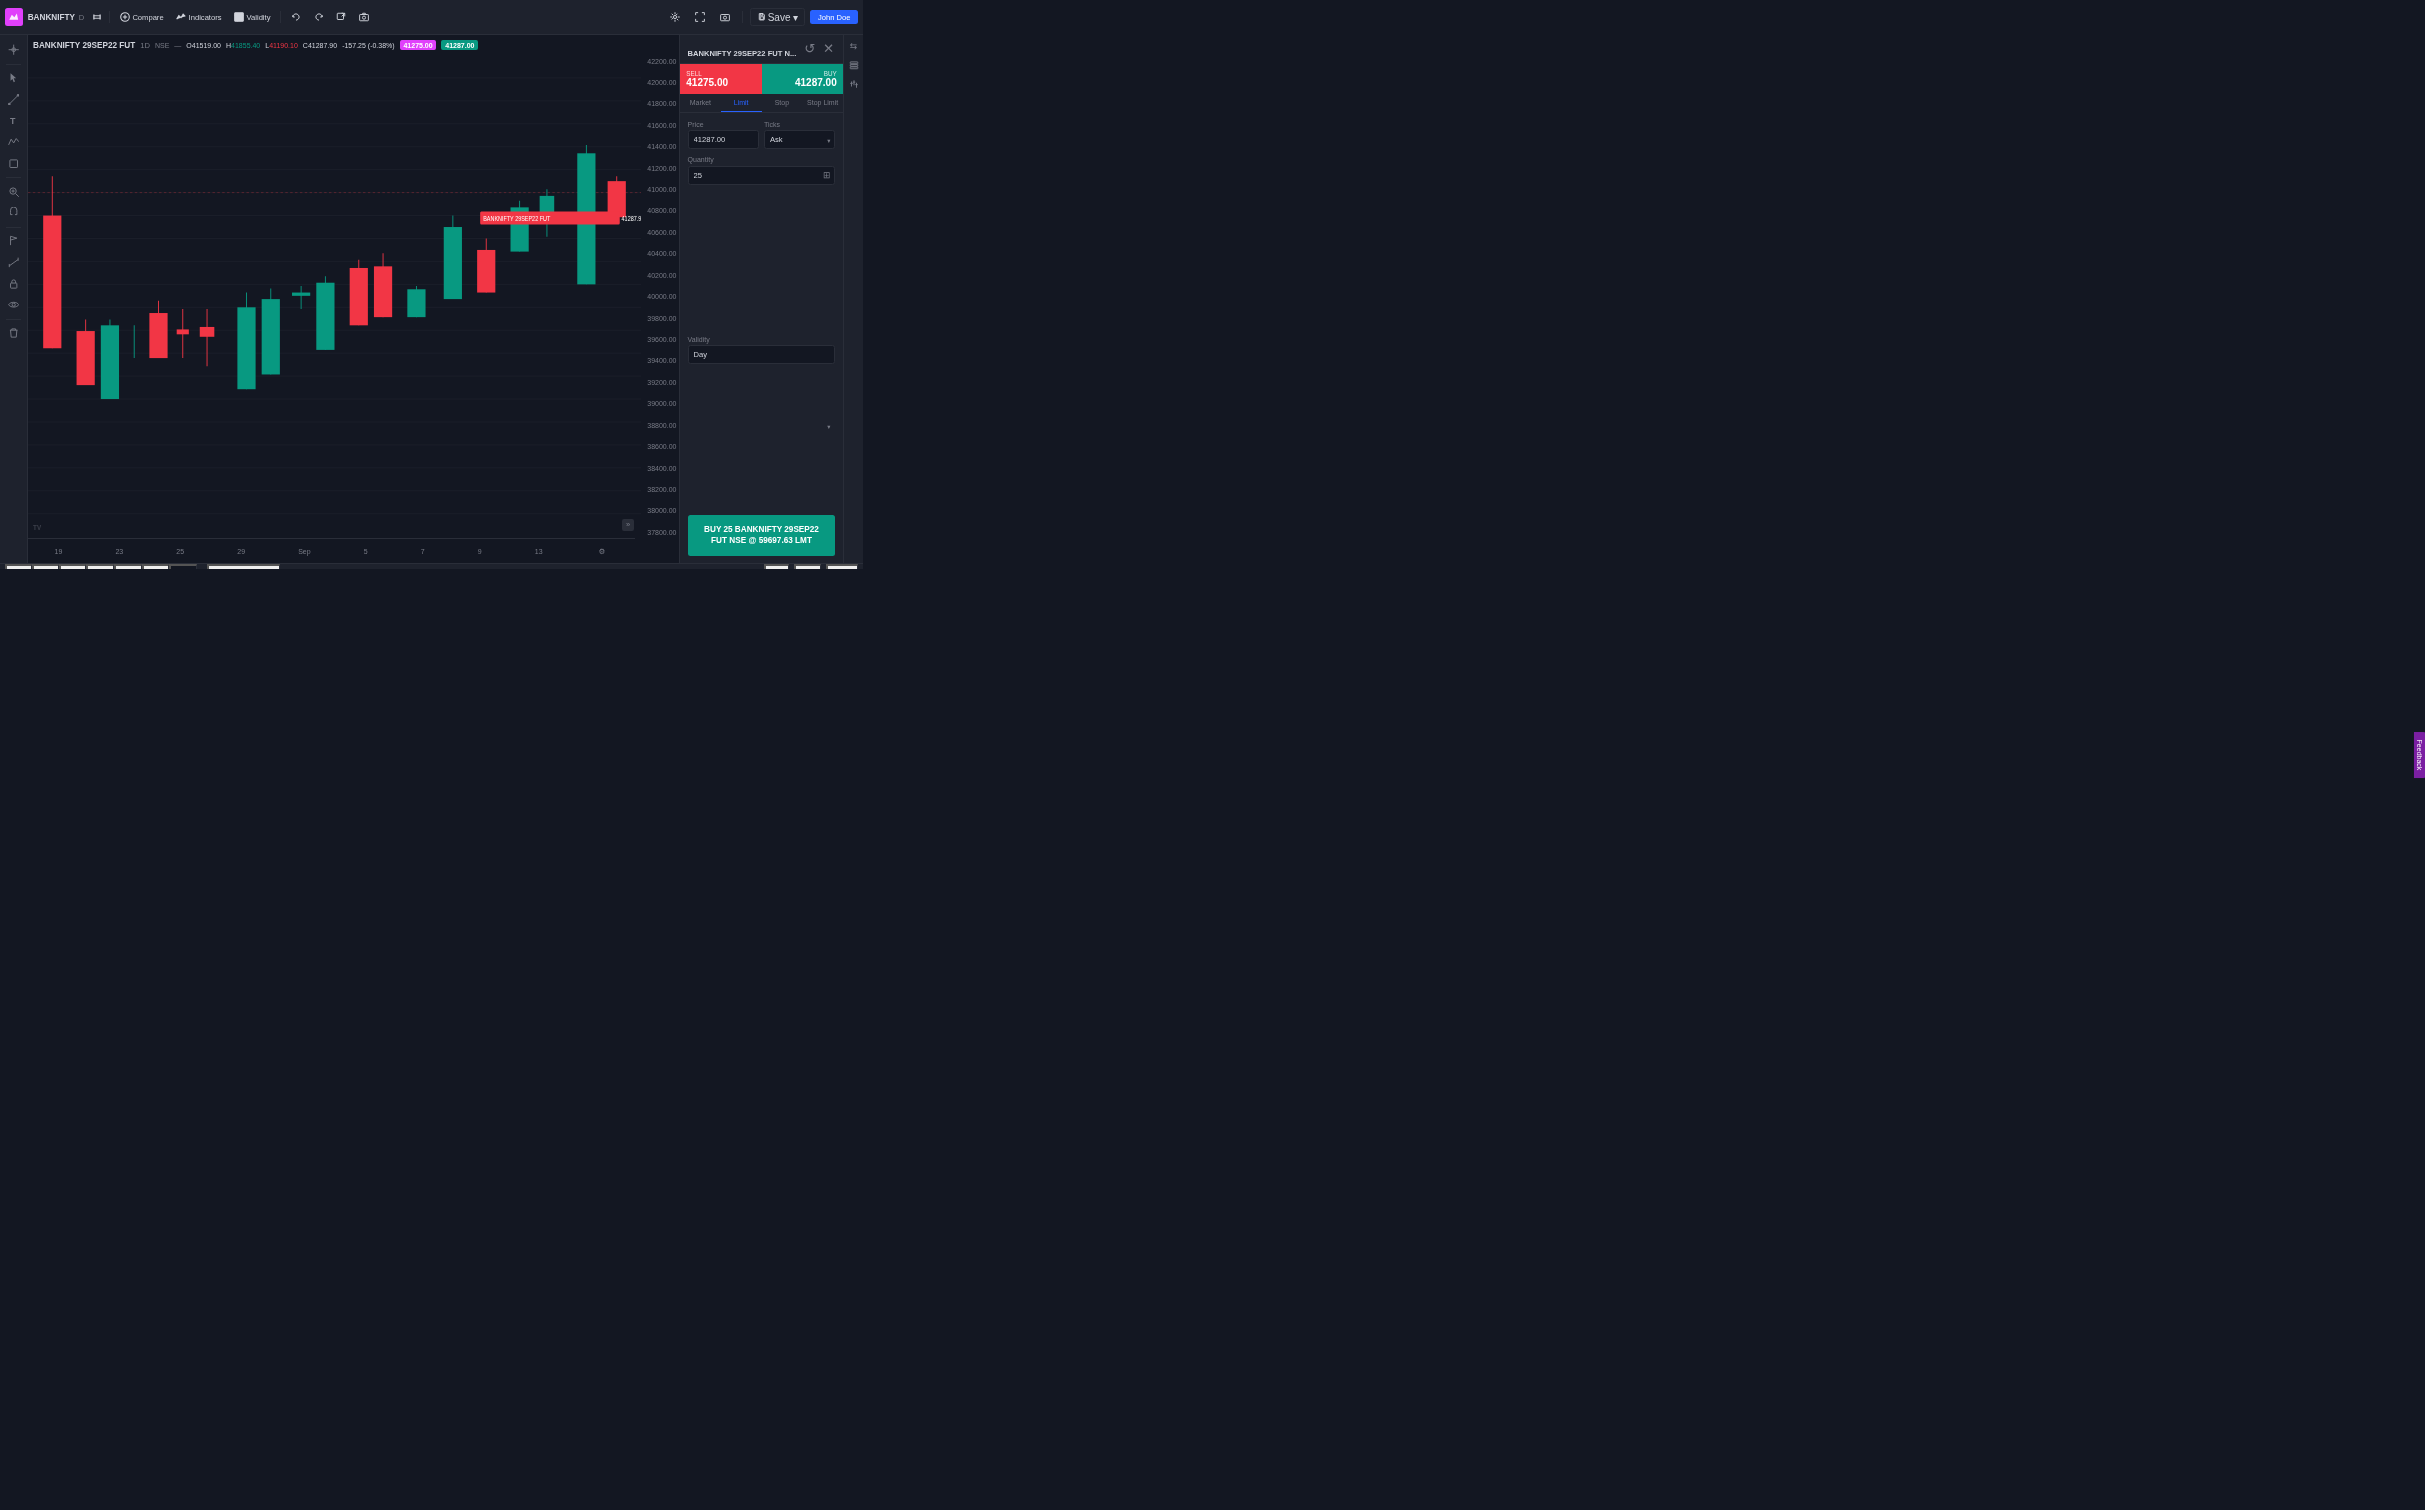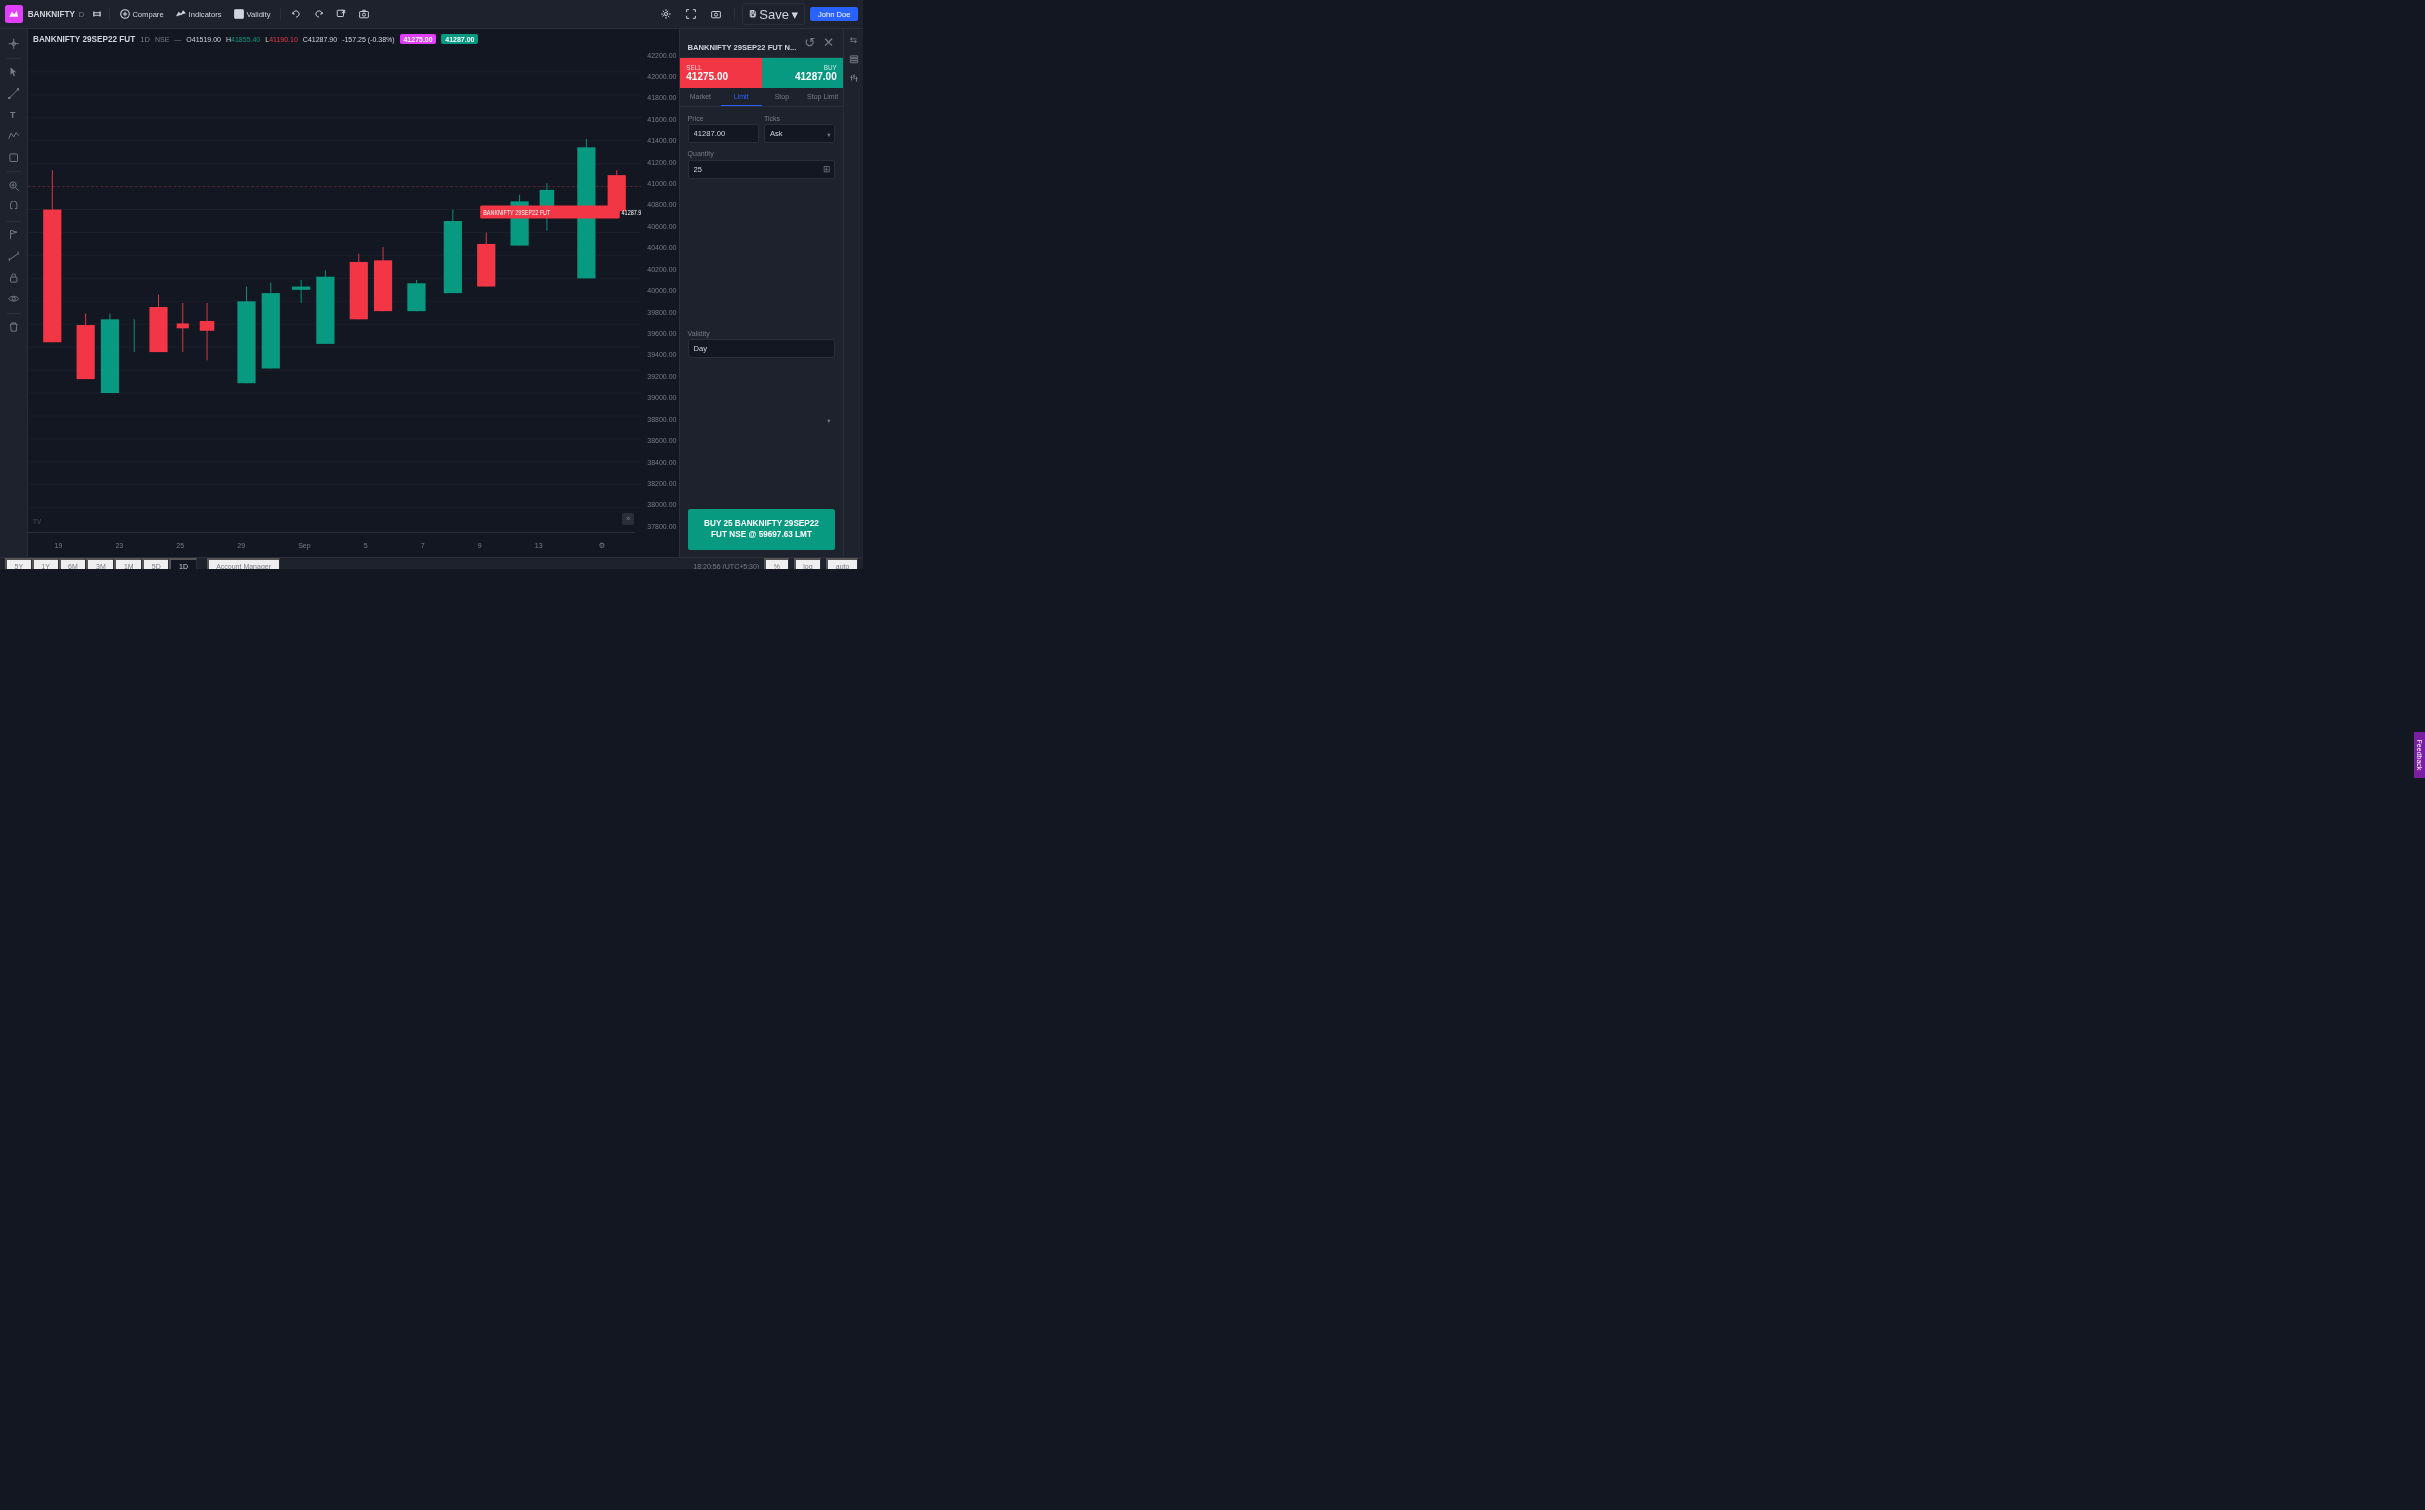--- a/index.html
+++ b/index.html
@@ -1,34 +1,34 @@
 <!DOCTYPE html>
 <html style="font-size:10px"><head>
   <meta charset="utf-8">
   <style>
     * { box-sizing: border-box; margin: 0; padding: 0; }
     body { background: #131722; color: #d1d4dc; font-family: -apple-system, BlinkMacSystemFont, 'Trebuchet MS', sans-serif; font-size: 7.6px; overflow: hidden; width: 863px; height: 569px; }
 
     
     .top-bar {
-      display: flex; align-items: center; height: 29px; background: #1e222d; border-bottom: 0.6px solid #2a2e39; padding: 0 5px; gap: 2.5px;
+      display: flex; align-items: center; height: 35px; background: #1e222d; border-bottom: 0.6px solid #2a2e39; padding: 0 5px; gap: 2.5px;
     }
     .top-bar-logo {
       width: 17.7px; height: 17.7px; background: #e040fb; border-radius: 2.5px; display: flex; align-items: center; justify-content: center; color: white; font-weight: bold; font-size: 7px; margin-right: 2.5px;
     }
     .top-bar-symbol { font-weight: 600; font-size: 8.2px; color: #d1d4dc; margin-right: 1.3px; }
     .top-bar-interval { color: #787b86; font-size: 7.6px; margin-right: 2.5px; }
     .top-bar-btn {
       display: flex; align-items: center; gap: 2.5px; padding: 2.5px 5px; border-radius: 2.5px; cursor: pointer; color: #d1d4dc; font-size: 7.6px; background: transparent; border: none; color: #d1d4dc;
     }
     .top-bar-btn svg { width: 10px; height: 10px; fill: currentColor; }
     .top-bar-separator { width: 0.6px; height: 12.6px; background: #2a2e39; margin: 0 2.5px; }
     .top-bar-right { margin-left: auto; display: flex; align-items: center; gap: 5px; }
     .save-btn {
-      display: flex; align-items: center; gap: 2.5px; padding: 2.5px 6.3px; border-radius: 2.5px; cursor: pointer; color: #d1d4dc; font-size: 13px; background: transparent; border: 0.6px solid #2a2e39;
+      display: flex; align-items: center; gap: 2.5px; padding: 2.5px 6.3px; border-radius: 2.5px; cursor: pointer; color: #d1d4dc; font-size: 10px; background: transparent; border: 0.6px solid #2a2e39;
     }
     .user-btn {
       padding: 2.5px 7.6px; background: #2962ff; border-radius: 2.5px; color: white; font-size: 7.6px; cursor: pointer; border: none;
     }
 
     
     .main-layout { display: flex; height: calc(569px - 23px - 17.7px); }
 
     
     .left-toolbar {

